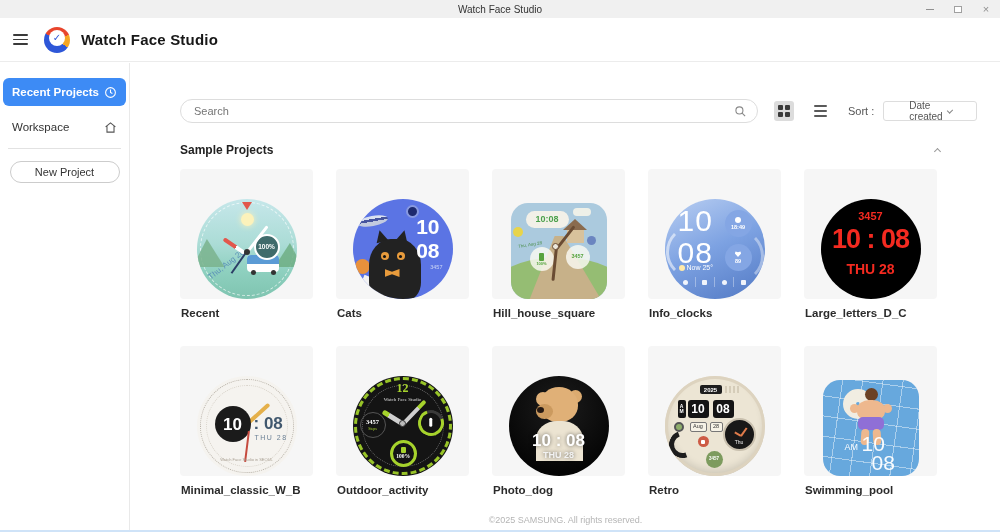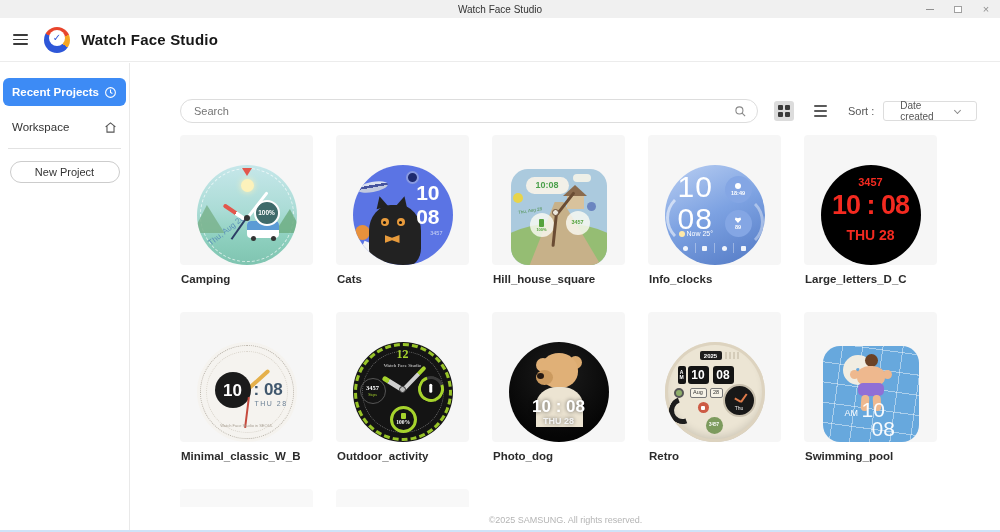--- a/index.html
+++ b/index.html
@@ -45,21 +45,21 @@
   .search input { border:none; outline:none; background:transparent; flex:1; padding:0 30px 0 13px; font-size:11px; color:#444; font-family:inherit; }
   .search .s-ico { position:absolute; right:10px; top:5px; width:13px; height:13px; }
   .vbtn { margin-left:16px; width:20px; height:20px; border-radius:3px; display:flex; align-items:center; justify-content:center; cursor:pointer; }
   .vbtn.active { background:#dcdcdc; }
   .grid-ico { display:grid; grid-template-columns:5px 5px; grid-template-rows:5px 5px; gap:2px; }
   .grid-ico i { background:#3a3a3a; border-radius:1px; }
   .list-ico { display:flex; flex-direction:column; gap:3px; width:13px; }
   .list-ico i { height:2px; background:#5a5a5a; border-radius:1px; }
   .sort-label { margin-left:18px; font-size:11px; color:#555; }
   .dropdown { margin-left:9px; width:94px; height:20px; border:1px solid #ddd; border-radius:3px; display:flex; align-items:center;
-              justify-content:space-between; padding:0 16px; font-size:10px; color:#555; cursor:pointer; background:#fff; }
+              justify-content:space-between; padding:0 25px; font-size:10px; color:#555; cursor:pointer; background:#fff; }
   .chev { width:5px; height:5px; border-right:1.4px solid #888; border-bottom:1.4px solid #888; transform:rotate(45deg); margin-top:-2px; }
   .section-head { display:flex; align-items:center; justify-content:space-between; margin:20px 57px 0 49px; }
   .section-title { font-size:12px; font-weight:bold; color:#222; }
   .collapse { width:12px; height:12px; display:flex; align-items:center; justify-content:center; cursor:pointer; }
   .chev-up { width:5px; height:5px; border-right:1.4px solid #999; border-bottom:1.4px solid #999; transform:rotate(-135deg); margin-top:3px; }
 
   .grid { display:grid; grid-template-columns:repeat(5,133px); column-gap:23px; margin:12px 0 0 49px; }
   .card { width:133px; cursor:pointer; }
   .thumb { height:130px; background:#f6f6f6; border-radius:4px; display:flex; align-items:flex-end; justify-content:center; overflow:hidden; }
   .card-label { margin:8px 0 27px 1px; font-size:11.5px; font-weight:bold; color:#2b2b2b; white-space:nowrap; }
@@ -321,20 +321,26 @@
             <i></i>
           </span>
       </div>
       <span class="sort-label">Sort :</span>
       <div class="dropdown">
         <span>Date created</span>
         <i class="chev"></i>
       </div>
     </div>
 
+    <div class="section-head">
+      <span class="section-title">Sample Projects</span>
+      <span class="collapse">
+          <i class="chev-up"></i>
+        </span>
+    </div>
 
     <div class="grid">
 
       <div class="card">
         <div class="thumb">
           <div class="face f-camping">
             <i class="ring"></i>
             <i class="sun"></i>
             <i class="mtl"></i>
             <i class="mtr"></i>
@@ -345,21 +351,21 @@
               </i>
             <i class="w1"></i>
               <i class="w2"></i>
             <span class="batt">100%</span>
             <i class="h-min"></i>
             <i class="h-hr"></i>
             <i class="h-sec"></i>
             <i class="pin"></i>
           </div>
         </div>
-        <div class="card-label">Camping</div>
+        <div class="card-label">Recent</div>
       </div>
 
       <div class="card">
         <div class="thumb">
           <div class="face f-cats">
             <i class="fish"></i>
             <i class="moon"></i>
             <i class="yarn"></i>
             <i class="blank"></i>
             <i class="ear1"></i>

